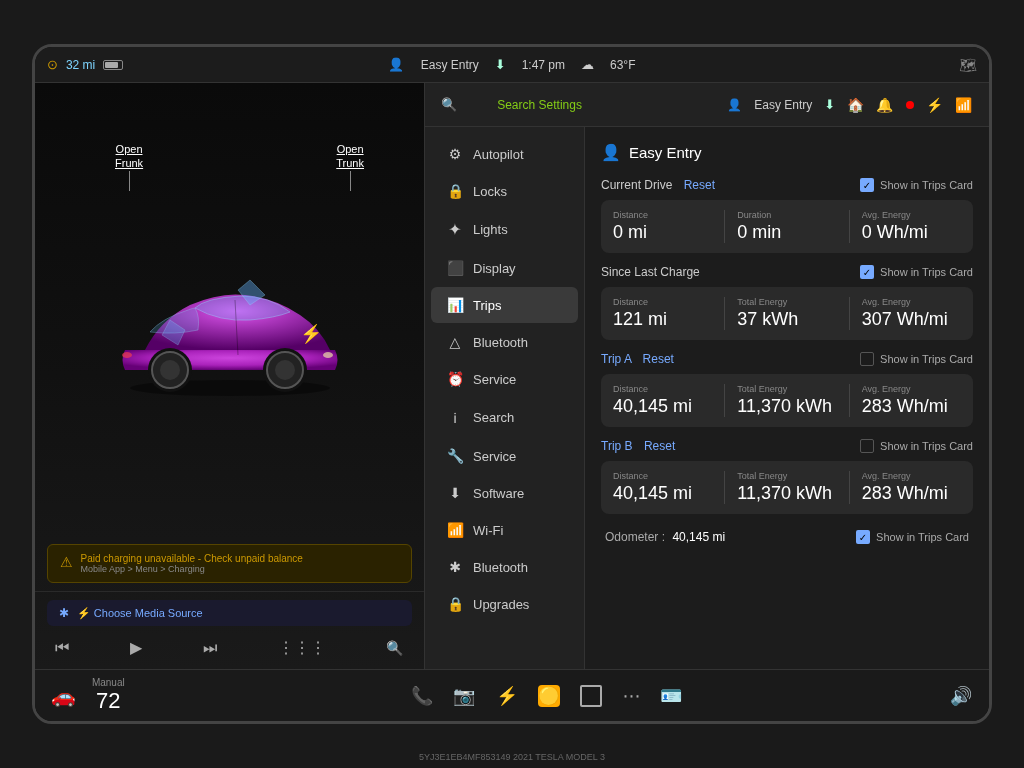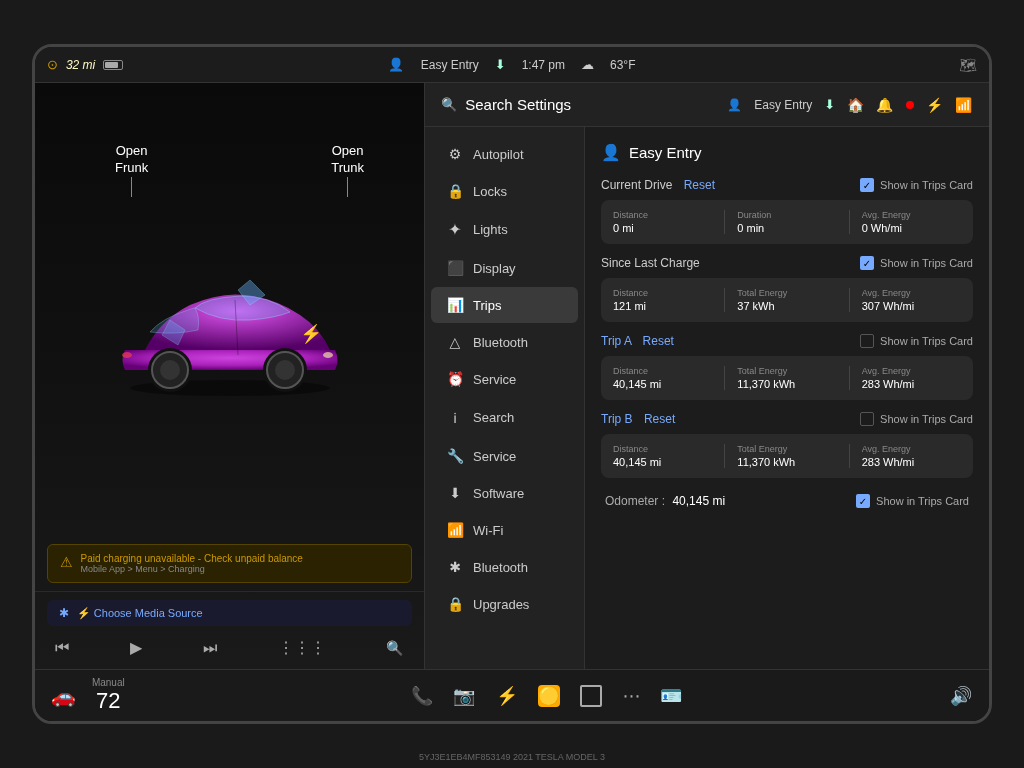--- a/index.html
+++ b/index.html
@@ -85,21 +85,22 @@
       position: absolute;
       color: #aaa;
       font-size: 11px;
       display: flex;
       flex-direction: column;
       align-items: center;
       gap: 2px;
     }
     .car-label .label-text {
       color: #fff;
-      font-size: 13px;
+      font-size: 11px;
+      text-decoration: underline;
     }
     .car-label .line {
       width: 1px;
       height: 20px;
       background: #888;
     }
     .open-frunk {
       top: 60px;
       left: 80px;
     }
@@ -340,21 +341,21 @@
     }
     .stat-item {
       flex: 1;
     }
     .stat-label {
       font-size: 9px;
       color: #888;
       margin-bottom: 2px;
     }
     .stat-value {
-      font-size: 11px;
+      font-size: 18px;
       color: #fff;
     }
     .divider {
       width: 1px;
       background: #444;
       margin: 0 4px;
     }
     .trip-section {
       margin-bottom: 8px;
     }
@@ -383,21 +384,21 @@
     }
   </style>
 </head>
 <body>
 
 <div class="screen-outer">
 
   <div class="top-bar">
     <div class="top-bar-left">
       <span style="color:#cc9900;font-size:13px;">⊙</span>
-      <span style="font-size:12px;color:#fef9c3;font-style:italic;">32 mi</span>
+      <span style="font-size:12px;color:#7dd3fc;">32 mi</span>
       <span style="width:20px;height:10px;border:1px solid #888;border-radius:2px;display:inline-block;position:relative;">
         <span style="position:absolute;left:1px;top:1px;bottom:1px;width:70%;background:#aaa;border-radius:1px;"></span>
       </span>
     </div>
     <div class="top-bar-center">
       <span style="font-size:13px;">👤</span>
       <span>Easy Entry</span>
       <span style="color:#afd;font-size:13px;">⬇</span>
       <span>1:47 pm</span>
       <span style="font-size:13px;">☁</span>
@@ -494,21 +495,21 @@
           <span class="media-btn" style="font-size:14px;">🔍</span>
         </div>
       </div>
     </div>
 
     <div class="right-panel">
 
       <div class="settings-header">
         <div class="search-bar">
           <span style="font-size:13px;">🔍</span>
-          <span style="font-size:15px;color:#ffffff;">Search Settings</span>
+          <span style="font-size:12px;color:#84cc16;margin-left:32px;">Search Settings</span>
         </div>
         <div class="top-icons-row">
           <span style="font-size:12px;">👤</span>
           <span style="font-size:12px;color:#ccc;">Easy Entry</span>
           <span style="color:#afd;font-size:13px;">⬇</span>
           <span style="font-size:14px;">🏠</span>
           <span style="font-size:14px;">🔔</span>
           <span class="red-dot"></span>
           <span style="font-size:14px;">⚡</span>
           <span style="font-size:14px;">📶</span>

